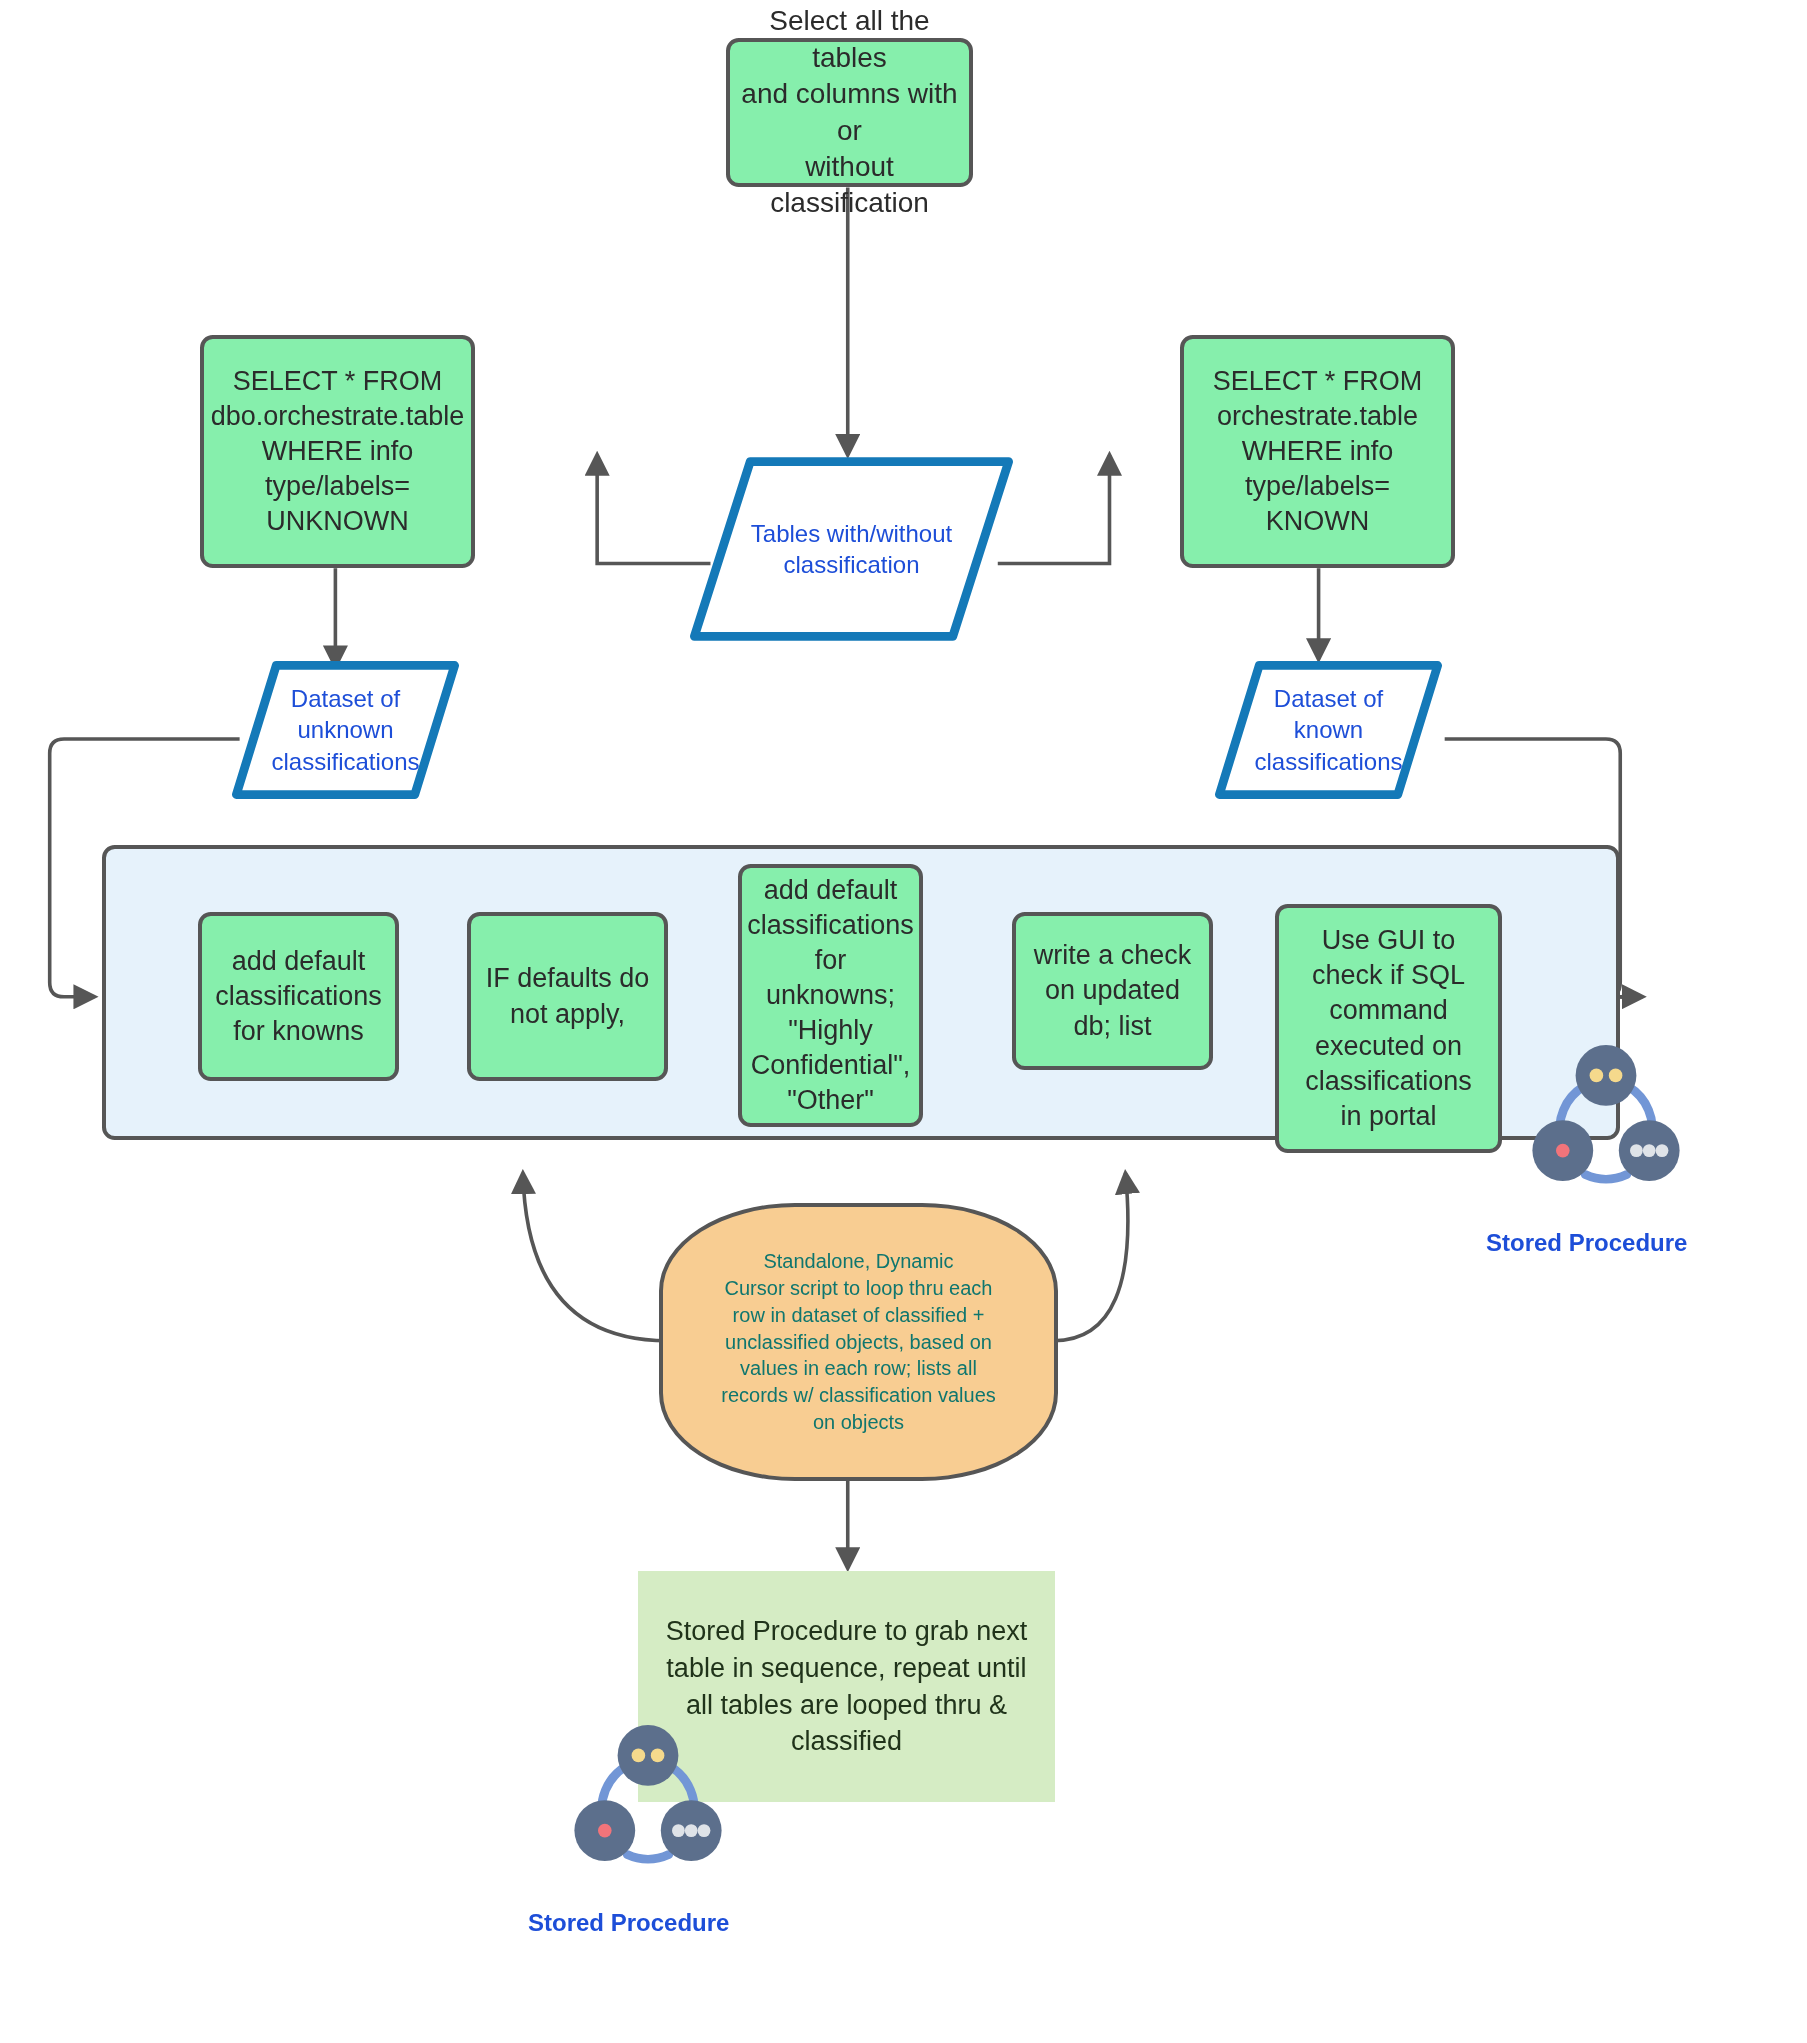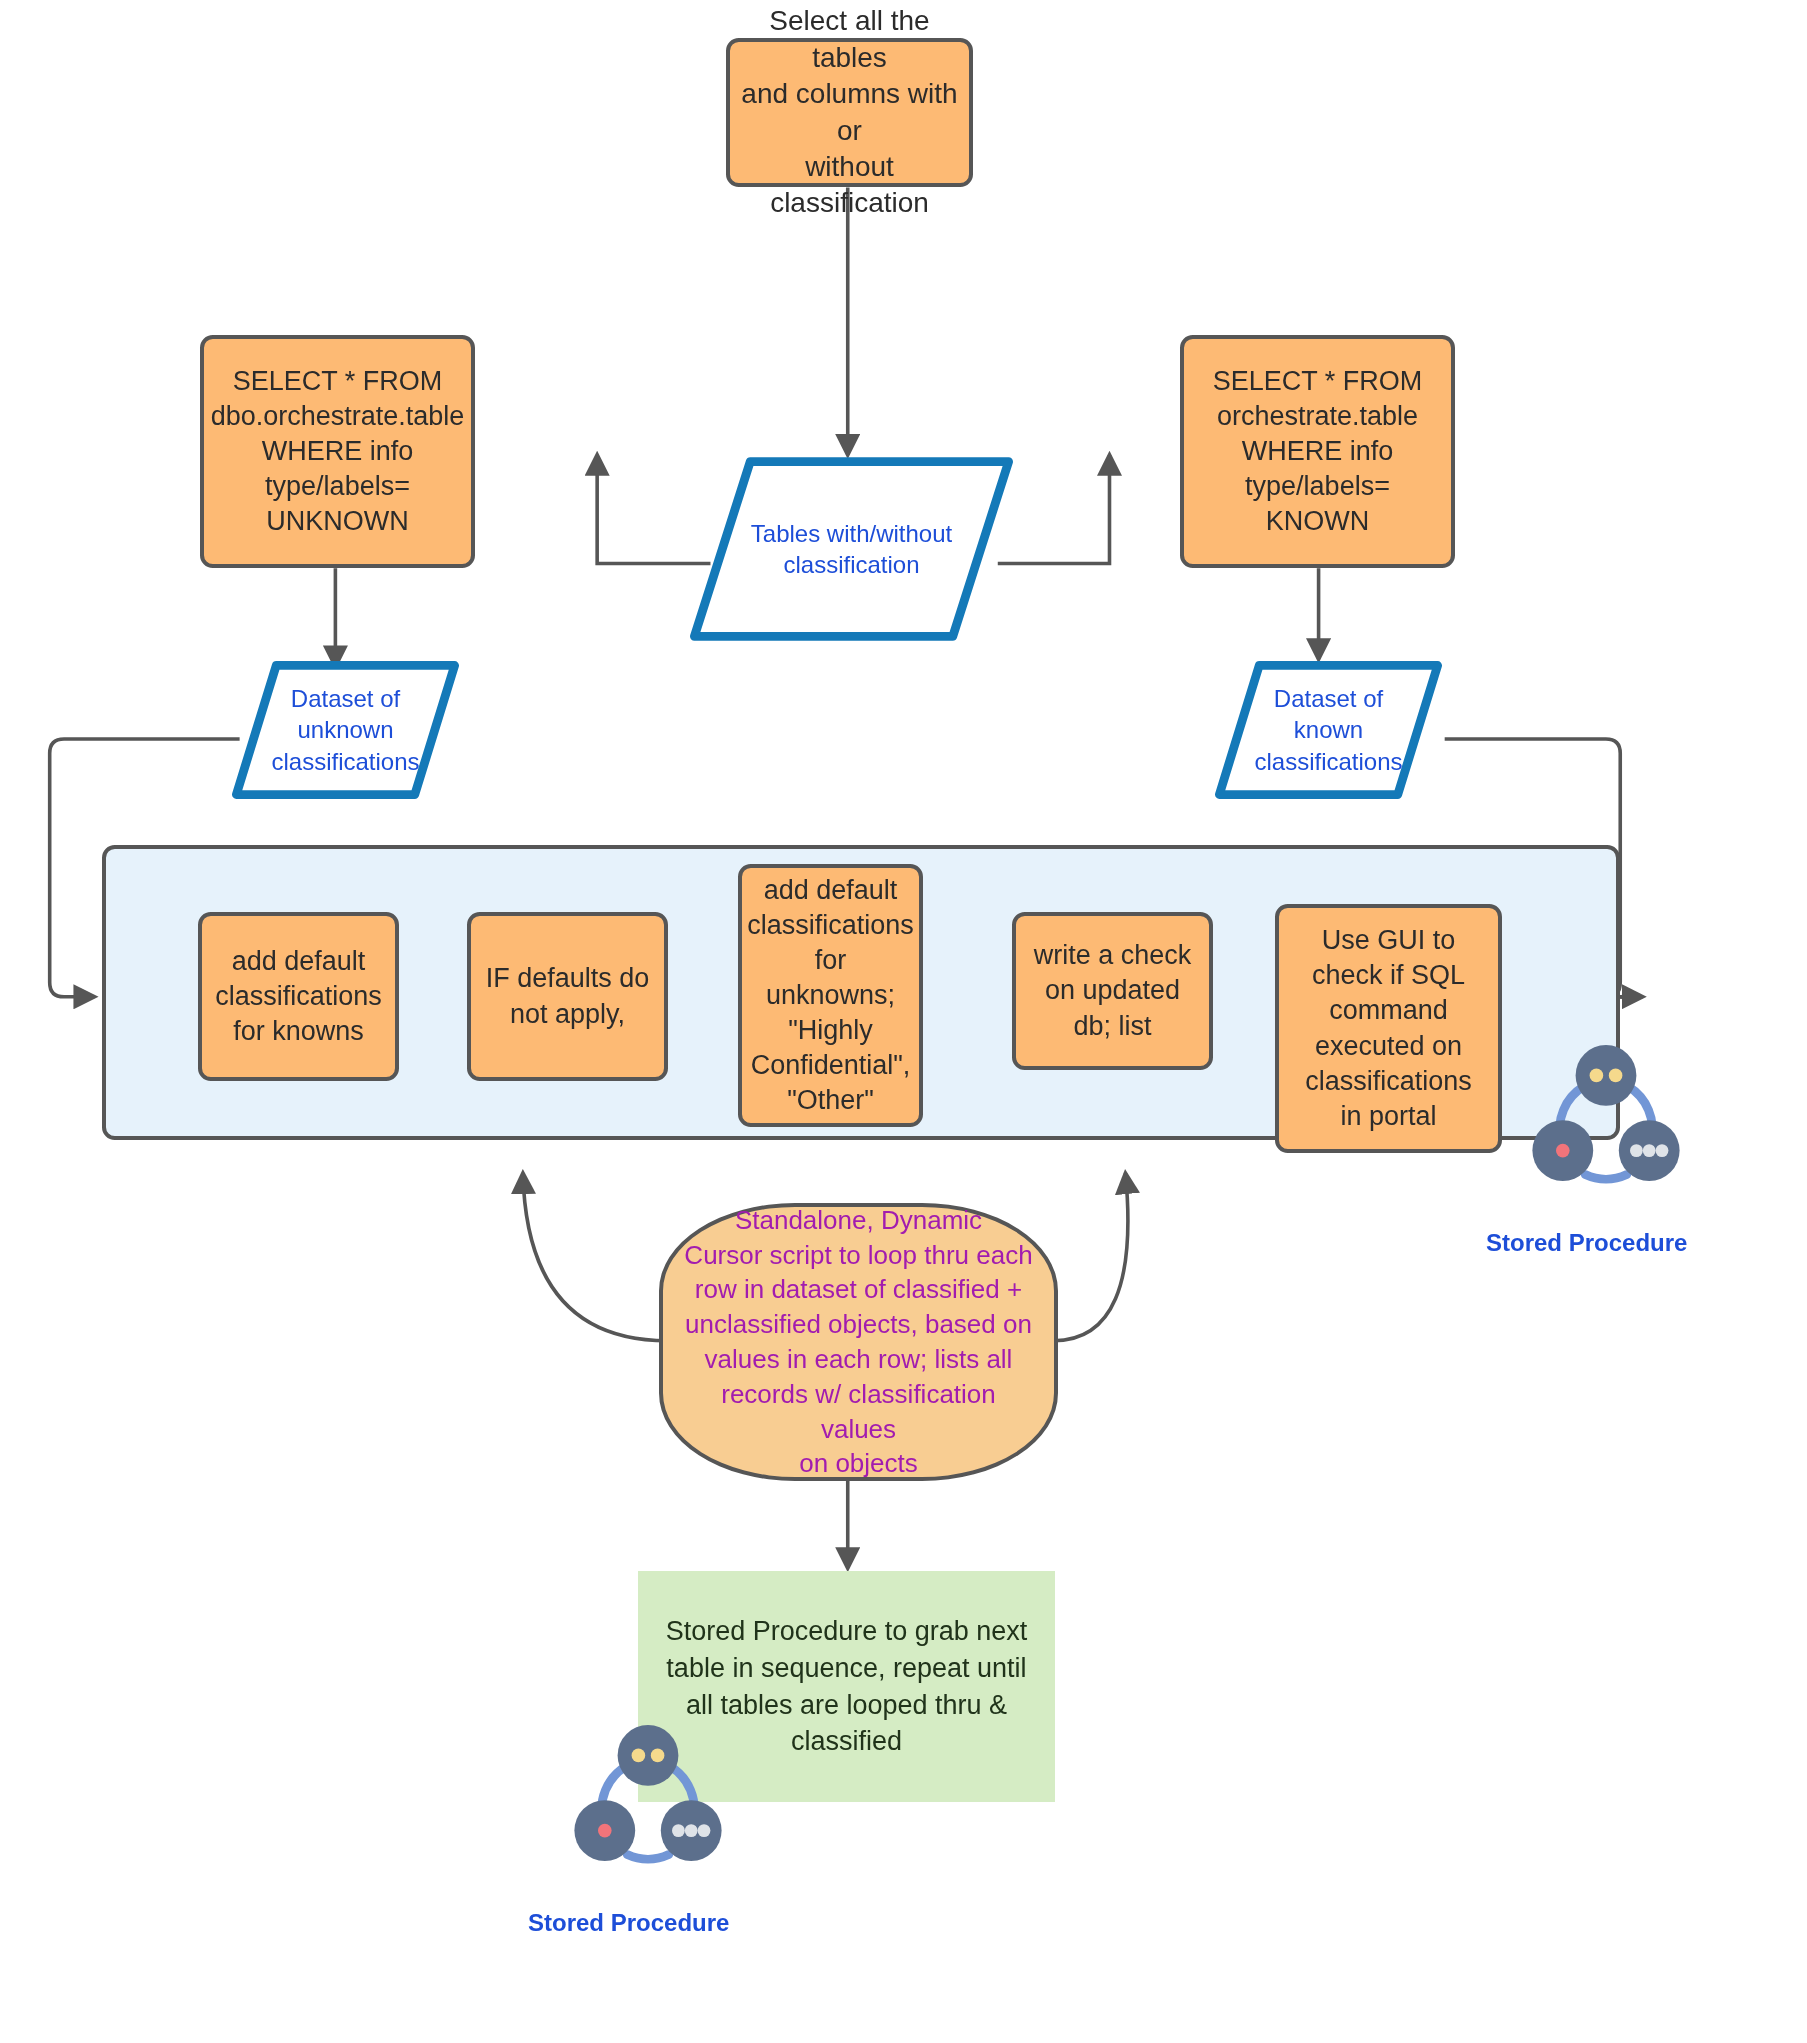--- a/index.html
+++ b/index.html
@@ -22,21 +22,21 @@
     align-items: center;
     justify-content: center;
     text-align: center;
     color: #2b2b2b;
     line-height: 1.30;
     white-space: pre-line;
   }
 
   
   .rect {
-    background: #fdba74;
+    background: #86efac;
     border: 4px solid #565656;
     border-radius: 12.8px;
     font-size: 27px;
     padding: 8px 11.2px;
   }
   .rect-top { font-size: 28px; }
 
   
   .para-wrap { position: absolute; }
   .para-text {
@@ -62,22 +62,22 @@
   }
 
   
   .orange {
     position: absolute;
     background: #f8cd92;
     border: 4px solid #565656;
     border-radius: 136px / 88px;
     display: flex; align-items: center; justify-content: center;
     text-align: center;
-    font-size: 26px;
-    color: #a21caf;
+    font-size: 20px;
+    color: #0f766e;
     line-height: 1.34;
     white-space: pre-line;
     padding: 11.2px 17.6px;
   }
 
   
   .green {
     position: absolute;
     background: #d5ecc4;
     border: none;

